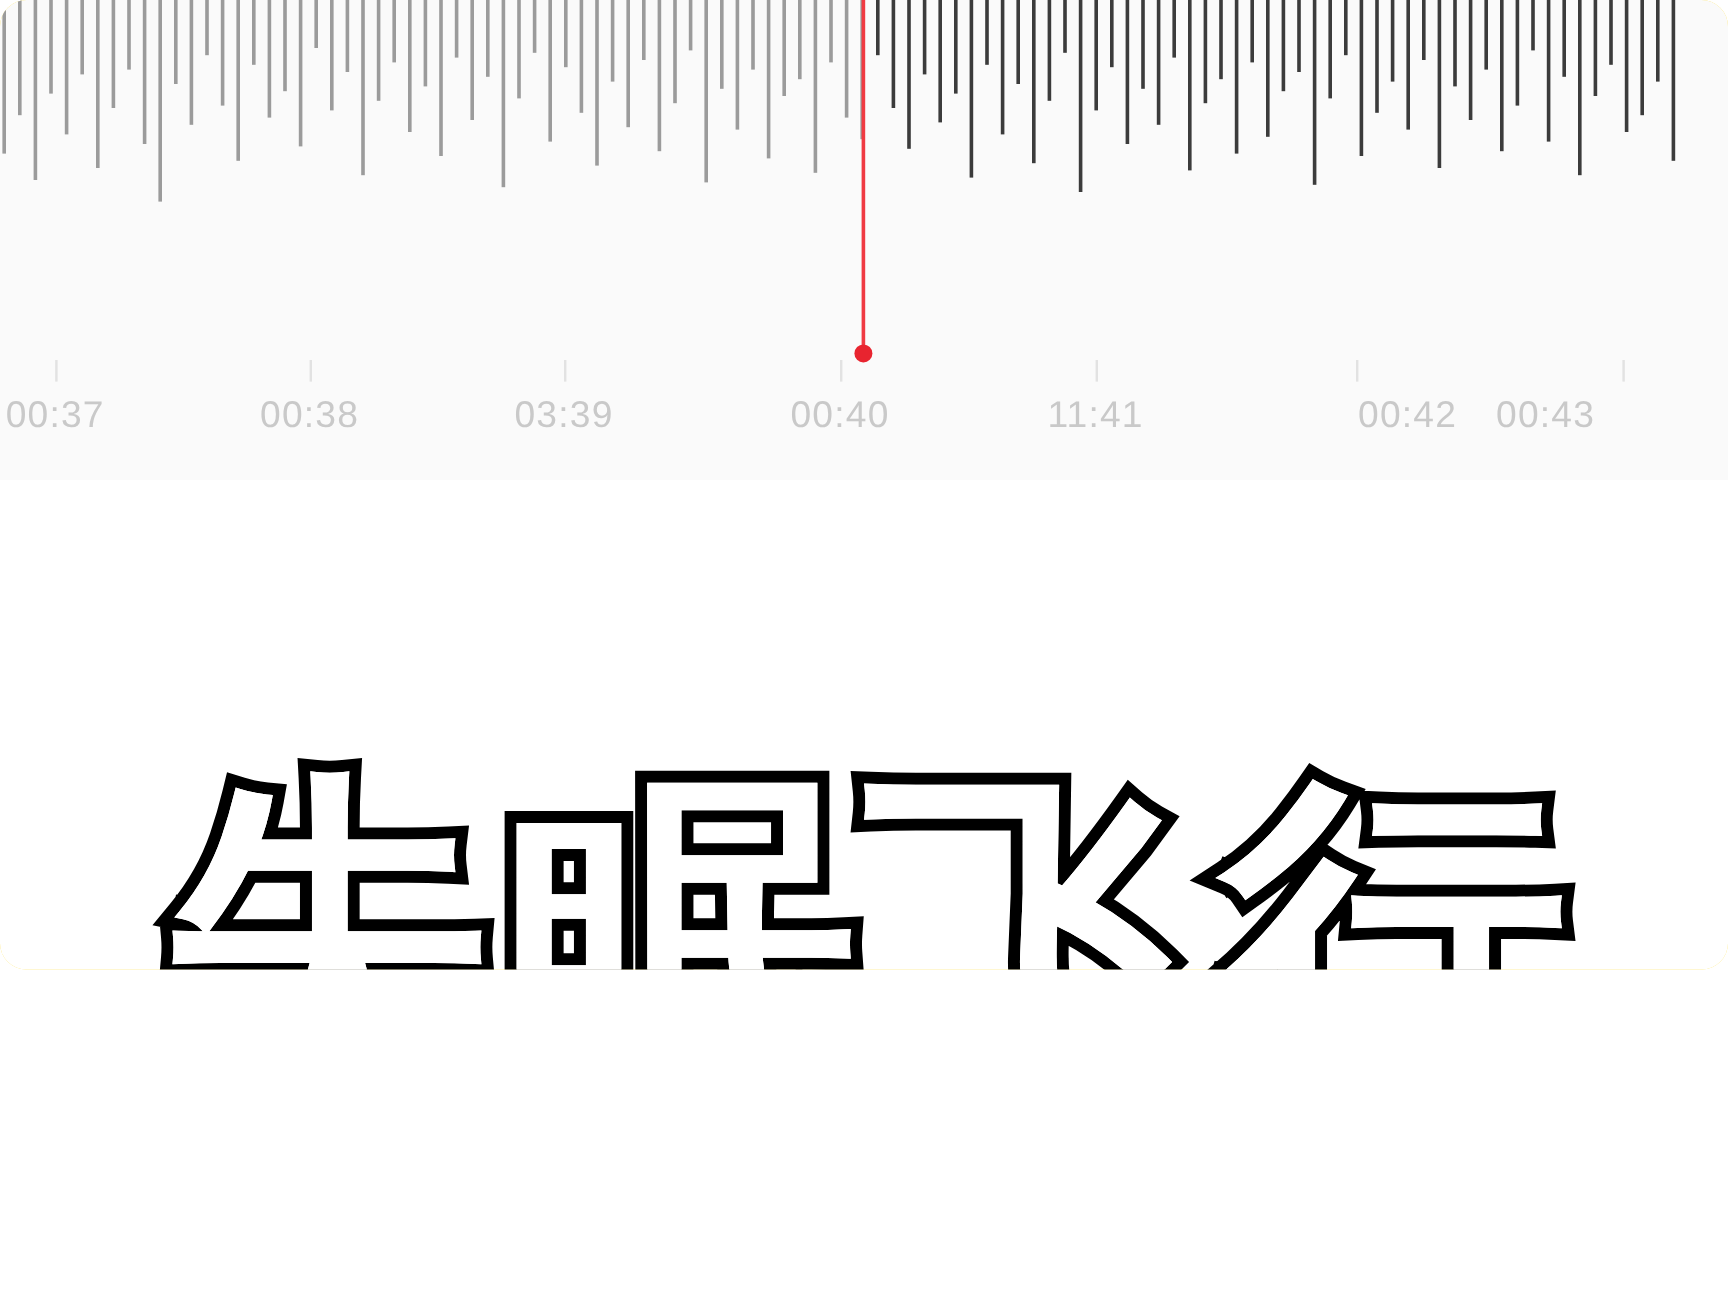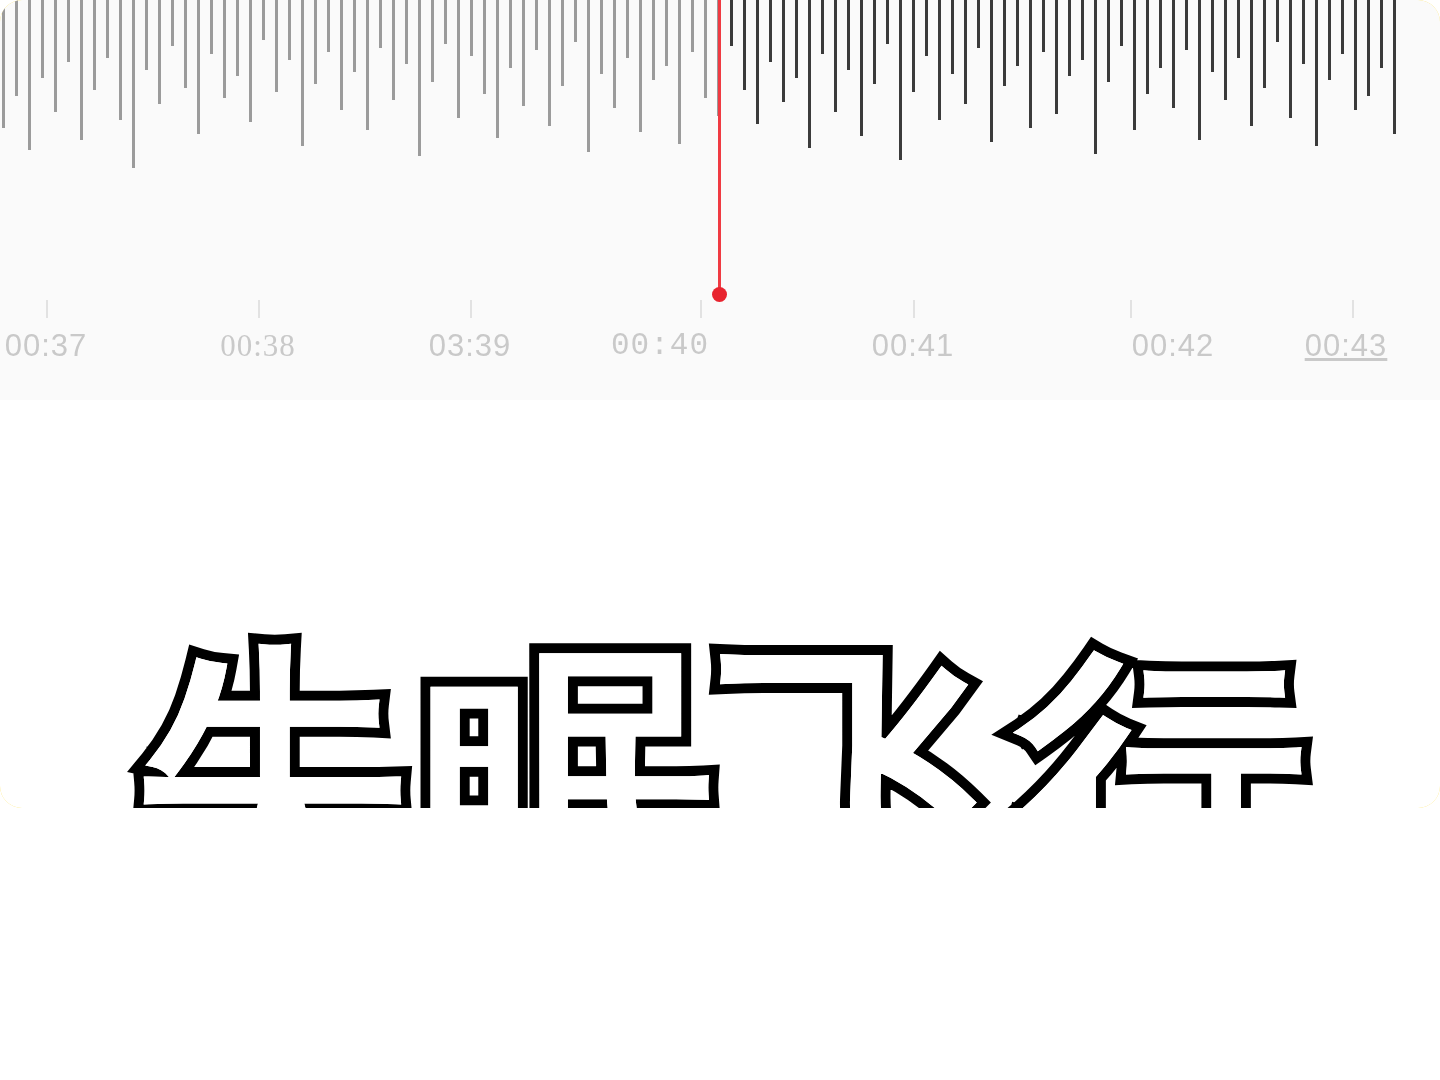--- a/index.html
+++ b/index.html
@@ -254,31 +254,31 @@
         <rect x="1393" y="0" width="3" height="134" fill="#3b3b3b"></rect>
       </svg>
 
     <div id="playhead" style="left: 718px; background: rgb(240, 58, 66);"></div>
     <div id="playhead-dot" style="left: 712px; top: 287px; background: rgb(232, 36, 47);"></div>
 
     <div id="time-ruler">
         <div class="ruler-tick" style="left: 46px; background: rgb(226, 226, 226);"></div>
         <div class="ruler-label" style="left: 46px; color: rgb(201, 201, 201);">00:37</div>
         <div class="ruler-tick" style="left: 258px; background: rgb(226, 226, 226);"></div>
-        <div class="ruler-label" style="left: 258px; color: rgb(201, 201, 201); font-family: Liberation Serif, serif;">00:38</div>
+        <div class="ruler-label" style="left: 258px; color: rgb(201, 201, 201);">00:38</div>
         <div class="ruler-tick" style="left: 470px; background: rgb(226, 226, 226);"></div>
         <div class="ruler-label" style="left: 470px; color: rgb(201, 201, 201);">03:39</div>
         <div class="ruler-tick" style="left: 700px; background: rgb(226, 226, 226);"></div>
-        <div class="ruler-label" style="left: 660px; color: rgb(201, 201, 201); font-family: Liberation Mono, monospace;">00:40</div>
+        <div class="ruler-label" style="left: 700px; color: rgb(201, 201, 201);">00:40</div>
         <div class="ruler-tick" style="left: 913px; background: rgb(226, 226, 226);"></div>
-        <div class="ruler-label" style="left: 913px; color: rgb(201, 201, 201);">00:41</div>
+        <div class="ruler-label" style="left: 913px; color: rgb(201, 201, 201);">11:41</div>
         <div class="ruler-tick" style="left: 1130px; background: rgb(226, 226, 226);"></div>
         <div class="ruler-label" style="left: 1130px; color: rgb(201, 201, 201); margin-left: 43px;">00:42</div>
         <div class="ruler-tick" style="left: 1352px; background: rgb(226, 226, 226);"></div>
-        <div class="ruler-label" style="left: 1346px; color: rgb(201, 201, 201); text-decoration: underline;">00:43</div>
+        <div class="ruler-label" style="left: 1288px; color: rgb(201, 201, 201);">00:43</div>
       </div>
   </div>
 
   <div id="caption-area">
     <div id="caption-title" style="color: rgb(255, 255, 255); -webkit-text-stroke: 20px rgb(0, 0, 0);">失眠飞行</div>
     <div id="caption-title-fill" style="color: rgb(255, 255, 255);">失眠飞行</div>
   </div>
 
 </div>
 

